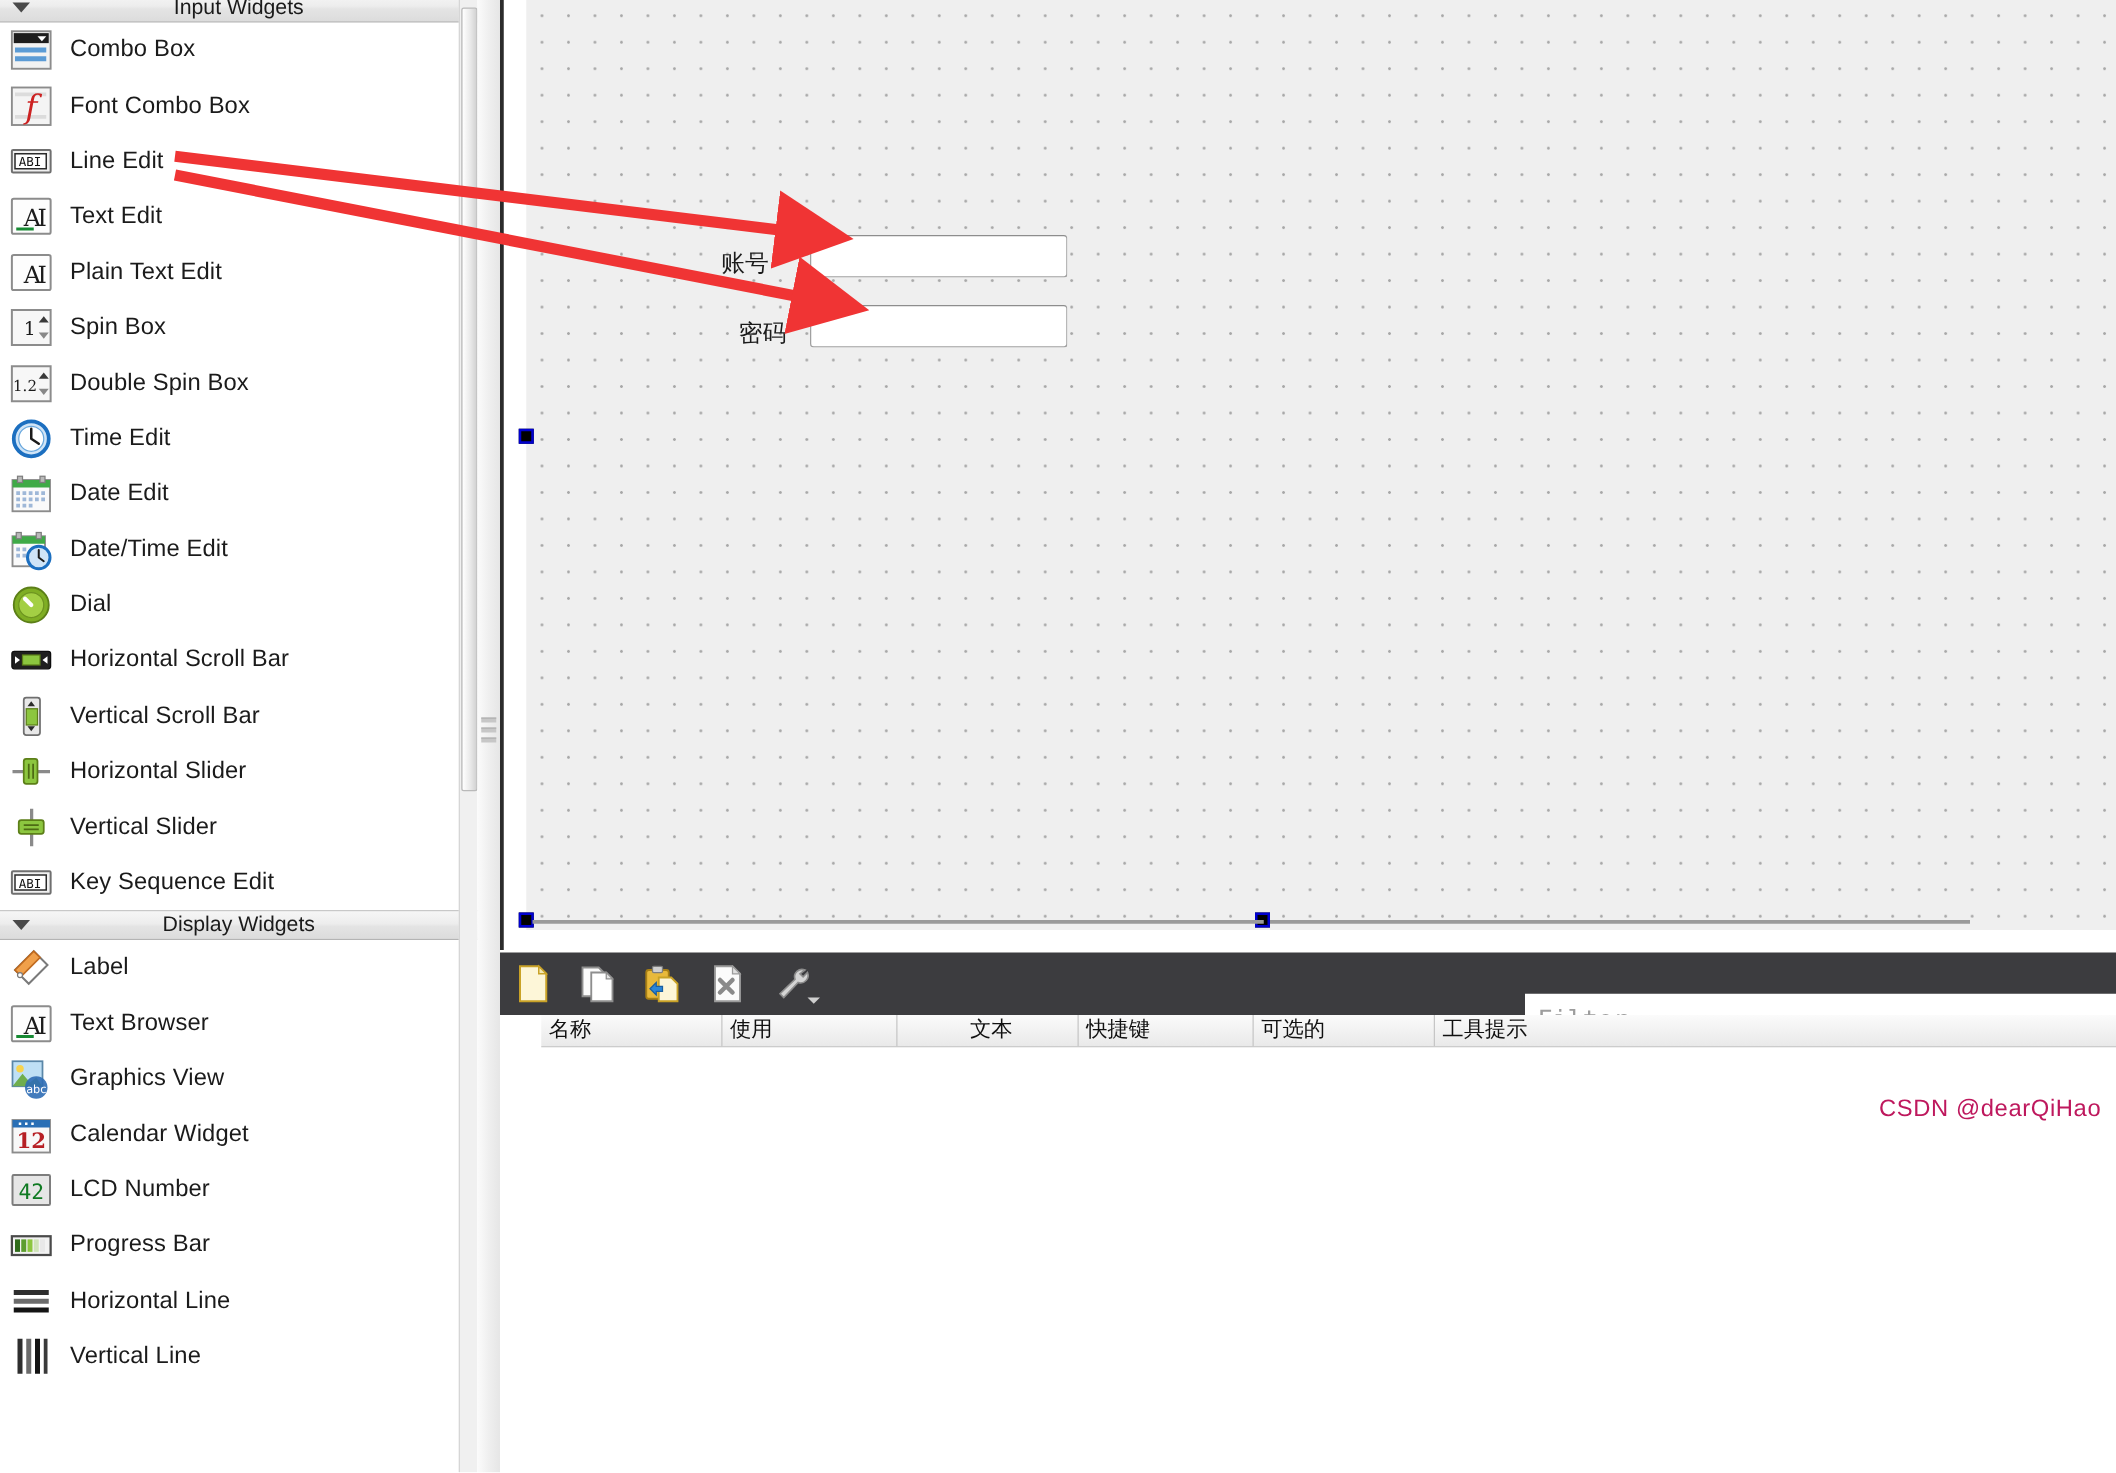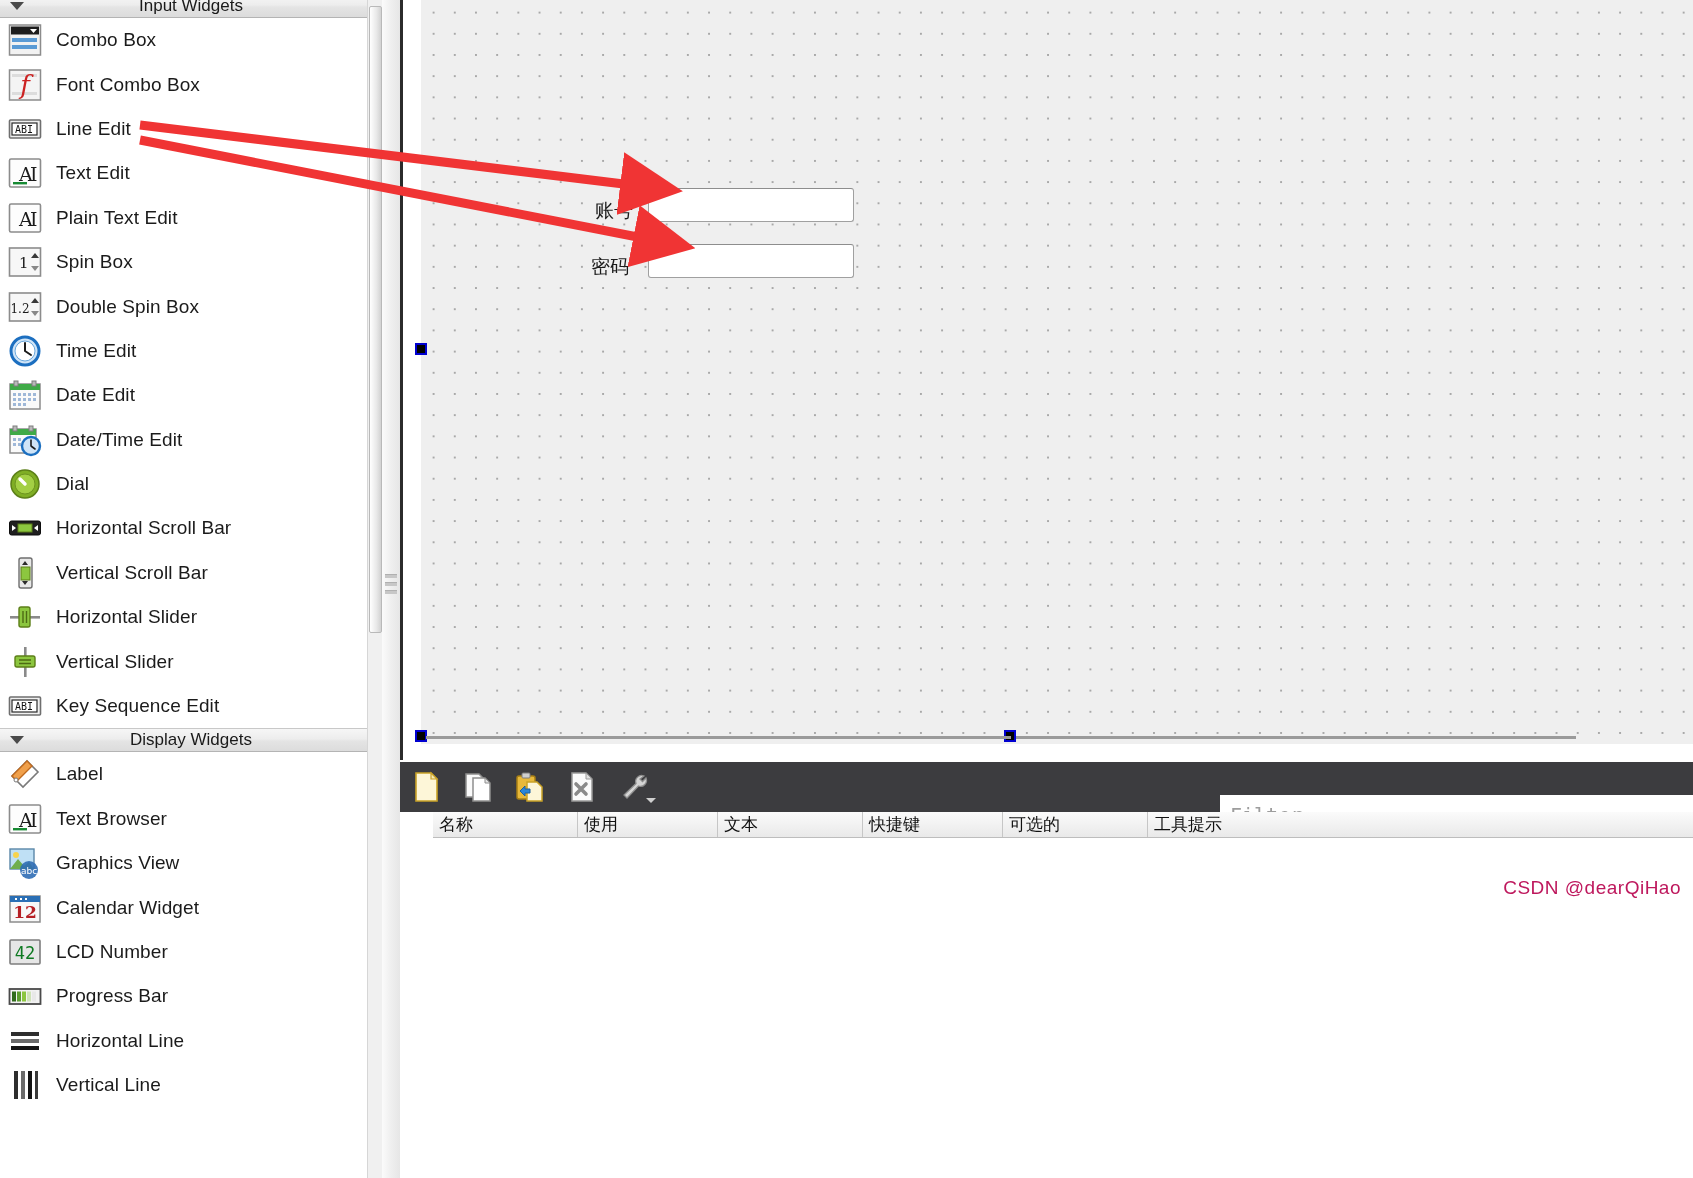--- a/index.html
+++ b/index.html
@@ -567,21 +567,21 @@
     <div class="grip" style="top:574px"></div>
     <div class="grip" style="top:582px"></div>
     <div class="grip" style="top:590px"></div>
   </div>
 
   <div id="main-area">
     <div id="main-left-rule"></div>
 
     <div id="form-canvas">
 
-      <div class="form-label" style="left:174px; top:198px;text-align:right;">账号</div>
+      <div class="form-label" style="left:156px; top:198px;text-align:right;">账号</div>
       <div class="form-label" style="left:170px; top:254px;">密码</div>
 
       <div class="line-edit" style="left:227px; top:188px; width:206px; height:34px;"></div>
       <div class="line-edit" style="left:227px; top:244px; width:206px; height:34px;"></div>
     </div>
 
     <div class="sel-handle" style="left:15px; top:343px;"></div>
     <div class="sel-handle" style="left:15px; top:730px;"></div>
     <div class="sel-handle" style="left:604px; top:730px;"></div>
   </div>
@@ -630,21 +630,21 @@
         </svg>
         <span class="tb-caret"></span>
       </div>
 
       <input id="filter-input" type="text" placeholder="Filter" style="">
     </div>
 
     <div id="action-header">
         <div class="col-head" style="width: 145px;">名称</div>
         <div class="col-head" style="width: 140px;">使用</div>
-        <div class="col-head" style="width: 145px;">文本</div>
+        <div class="col-head" style="width: 145px; text-align: center;">文本</div>
         <div class="col-head" style="width: 140px;">快捷键</div>
         <div class="col-head" style="width: 145px;">可选的</div>
         <div class="col-head" style="width: 578px;">工具提示</div>
       </div>
     <div id="action-body"></div>
   </div>
 
   <svg id="arrows">
     <defs>
       <marker id="ah" markerWidth="7" markerHeight="7" refX="2.2" refY="3.5" orient="auto">

